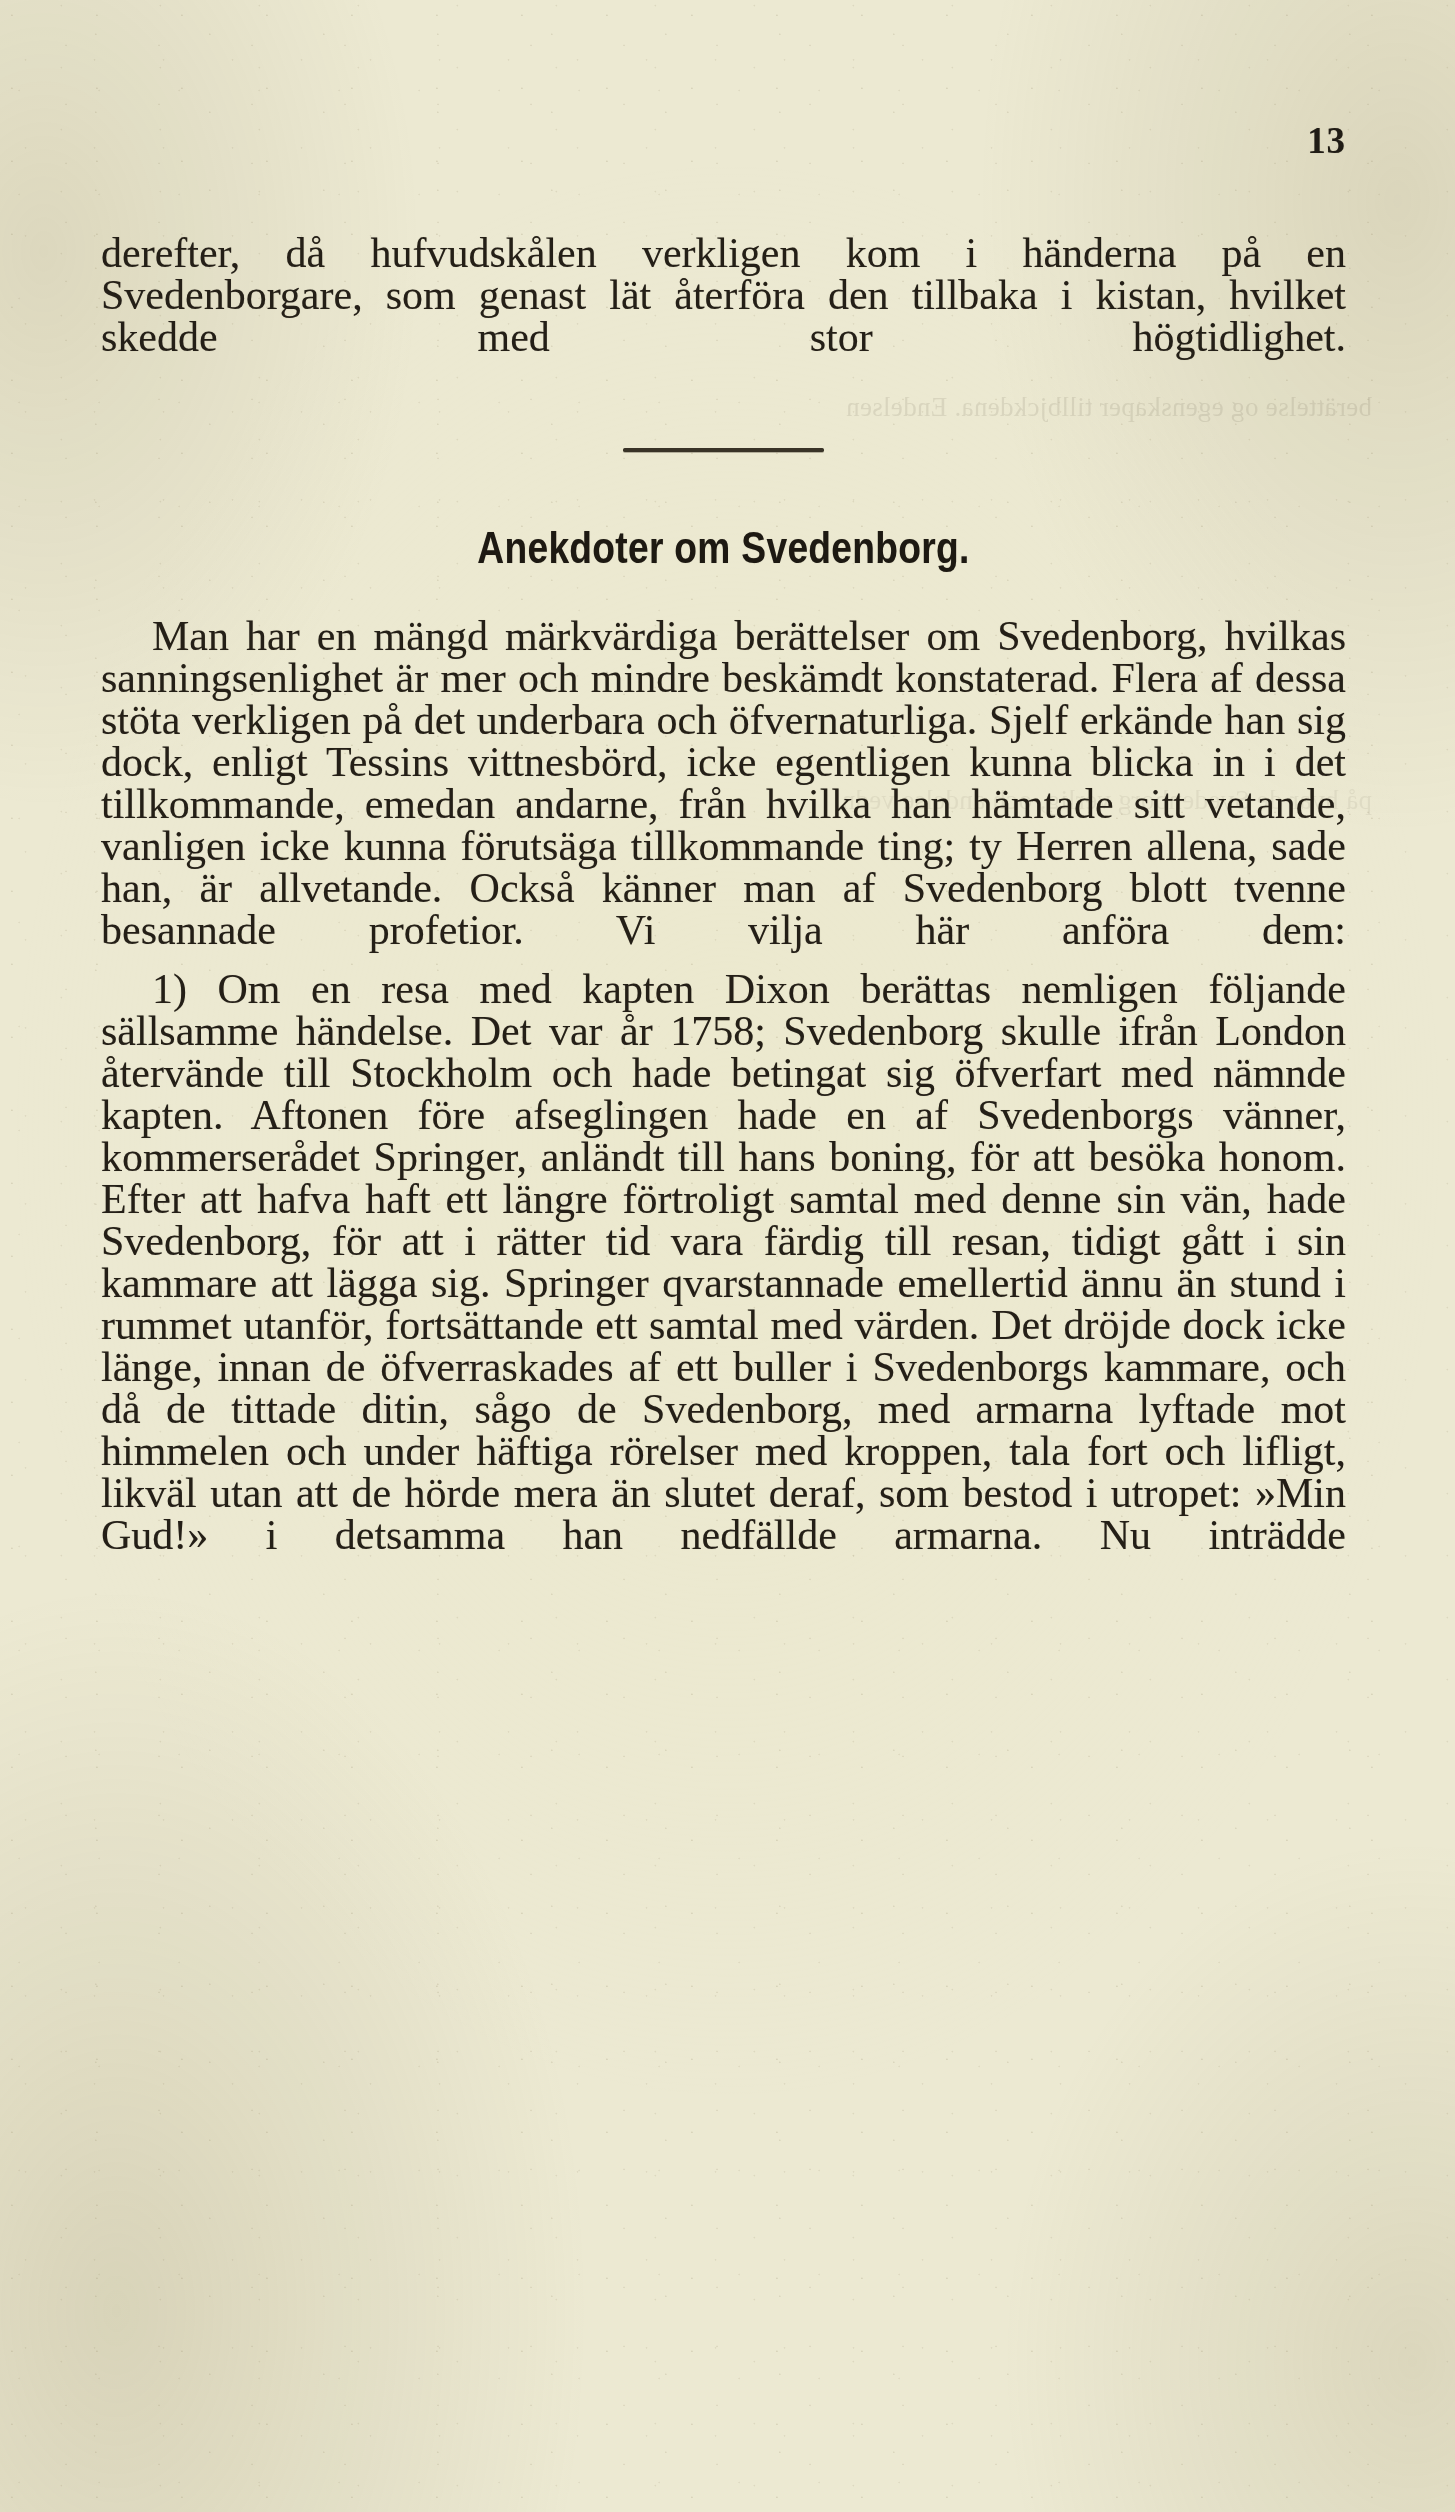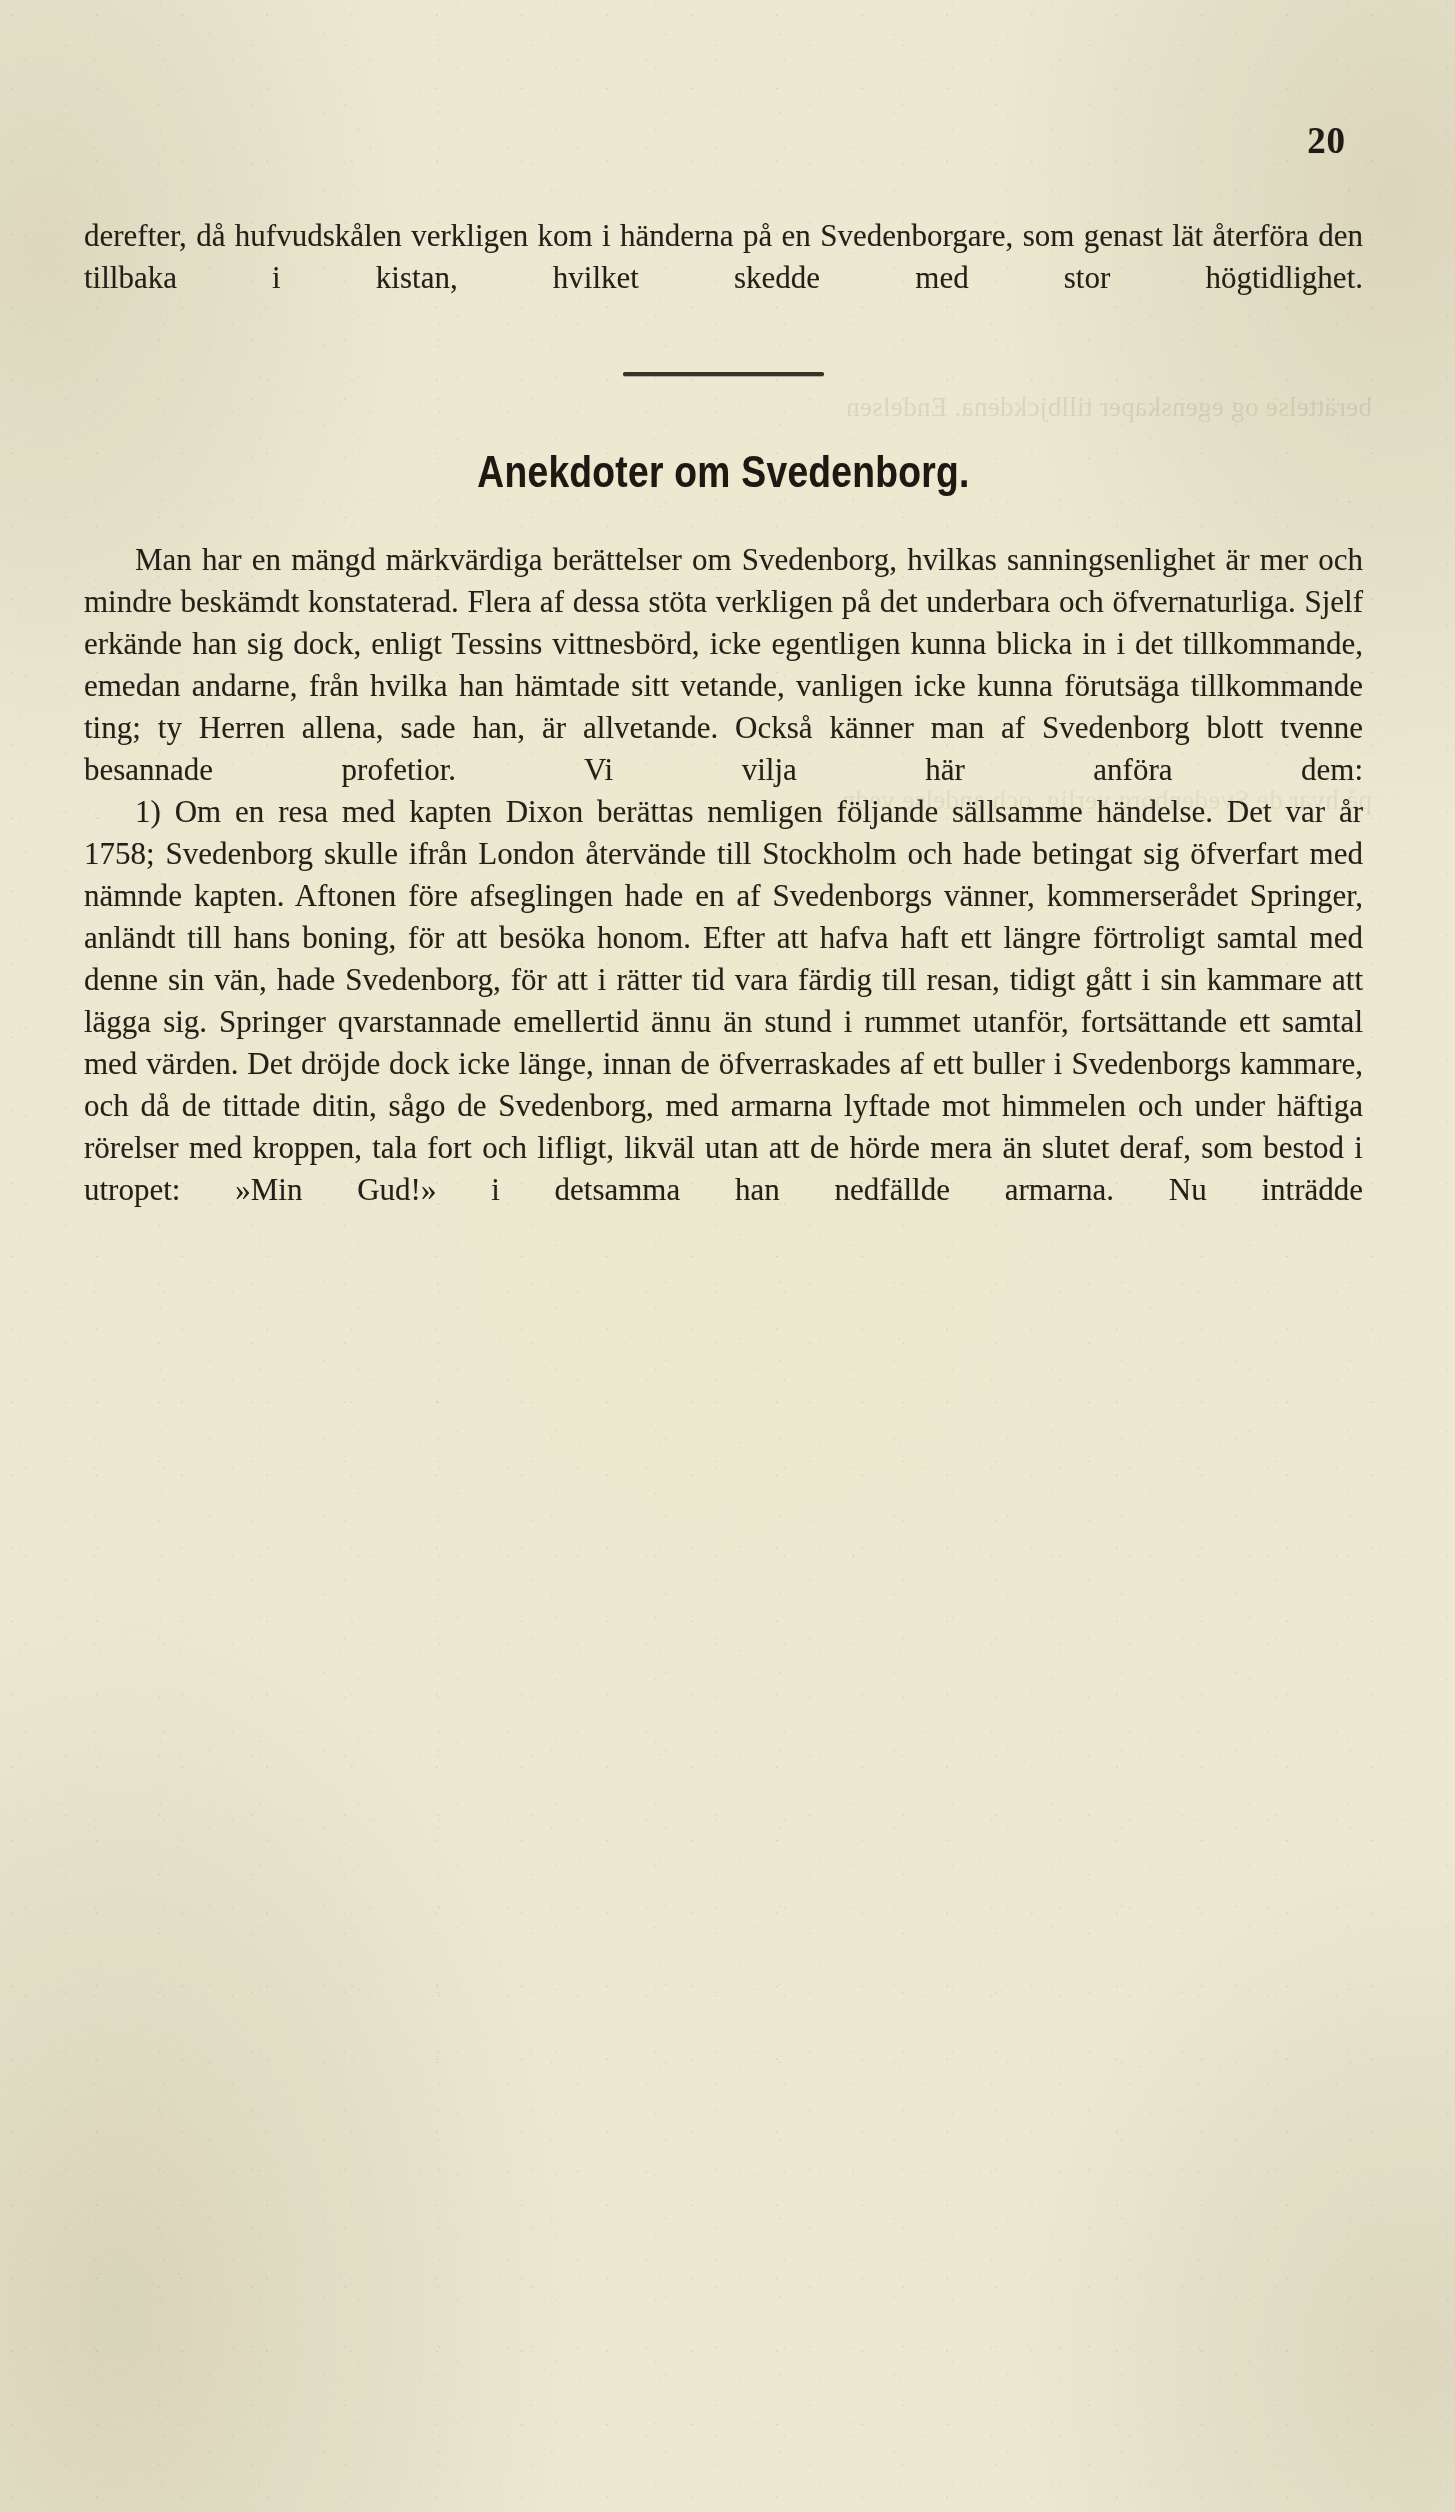--- a/index.html
+++ b/index.html
@@ -89,22 +89,22 @@
   }
 
   .textblock {
     position: absolute;
     top: 215px;
     left: 84px;
     width: 1279px;
   }
 
   p.para {
-    margin: 0;
-    font-size: 31px;
+    margin: 17px;
+    font-size: 42px;
     line-height: 42px;
     text-align: justify;
     text-align-last: left;
     word-spacing: 0.9px;
     color: #241f17;
   }
   p.para.indent { text-indent: 51px; }
   p.para.tight  { text-align-last: justify; }
 
   .rule-wrap {
@@ -146,21 +146,21 @@
 <div class="page">
 
   <div class="showthrough st-top">berättelse og egenskaper tillbjckdena. Endelsen</div>
   <div class="showthrough st-mid">på hvar de Svedenborg verlig, och andelse vedn</div>
 
   <div class="paper-grain"></div>
   <div class="paper-speckle"></div>
 
   <div class="content">
 
-    <div class="folio">20</div>
+    <div class="folio">13</div>
 
     <div class="textblock">
 
       <p class="para tight">derefter, då hufvudskålen verkligen kom i händerna på en Svedenborgare, som genast lät återföra den tillbaka i kistan, hvilket skedde med stor högtidlighet.</p>
 
       <div class="rule-wrap">
         <div class="rule"></div>
       </div>
 
       <h1 class="heading">Anekdoter om Svedenborg.</h1>

